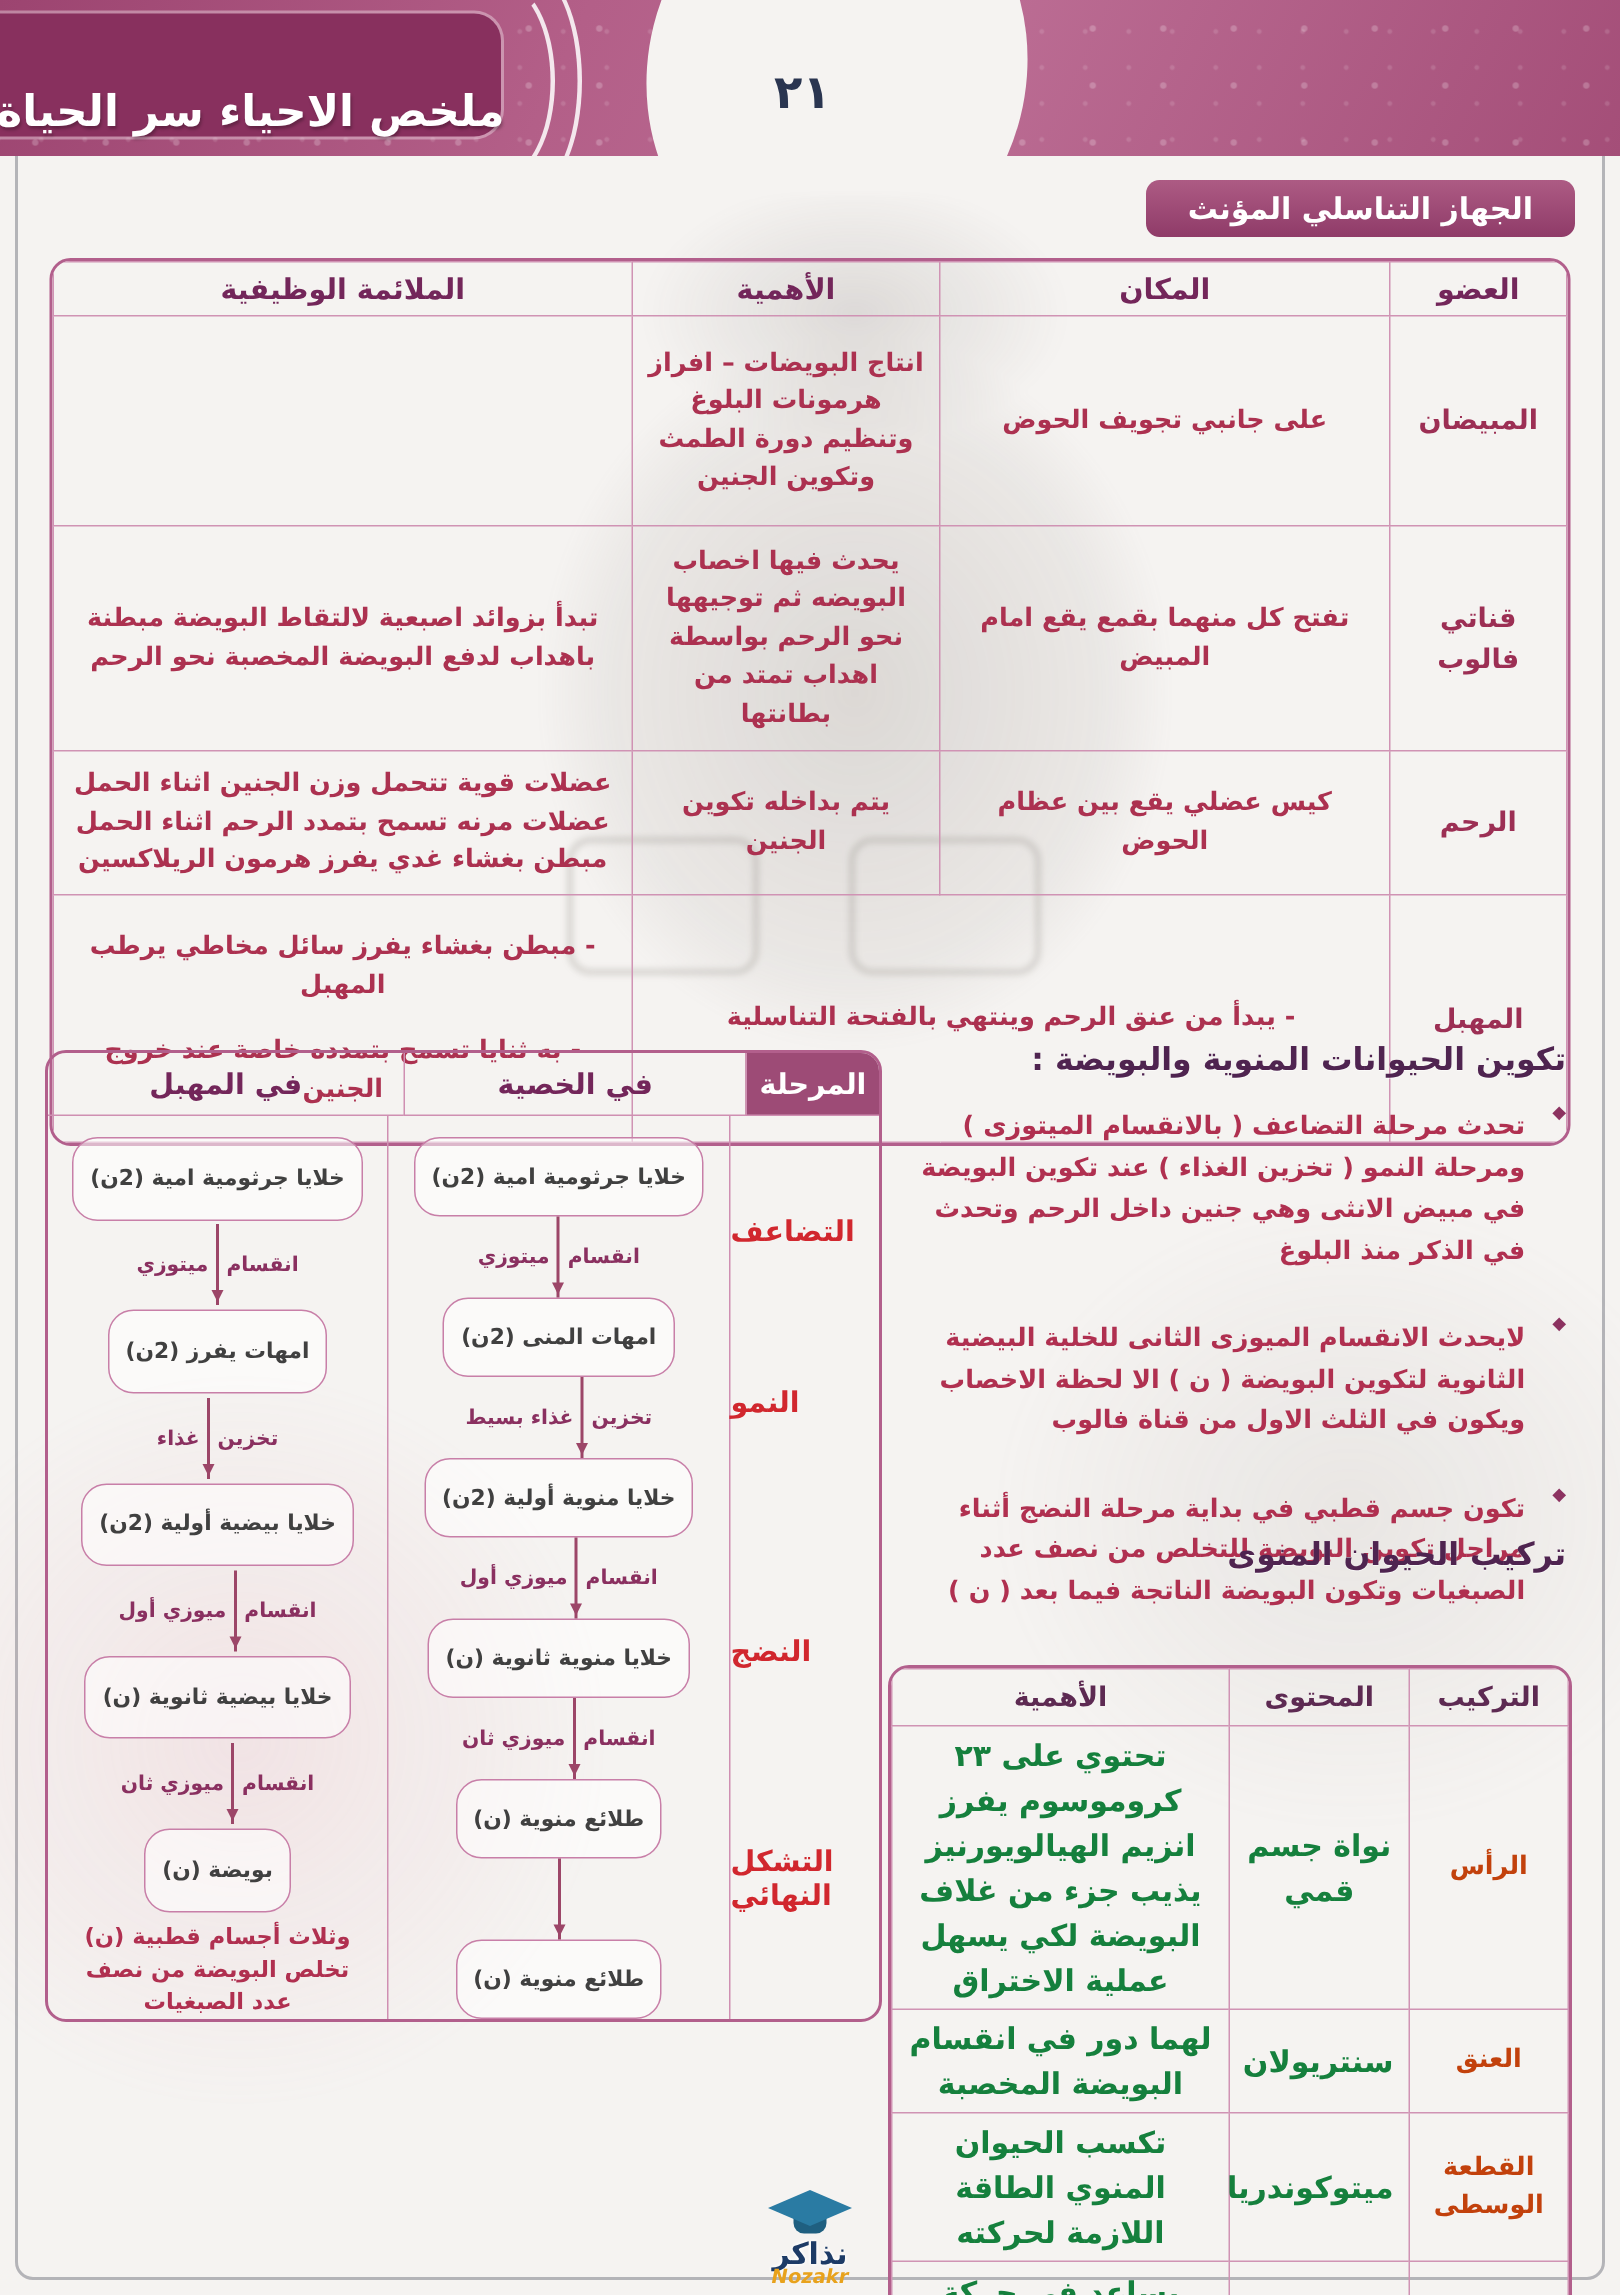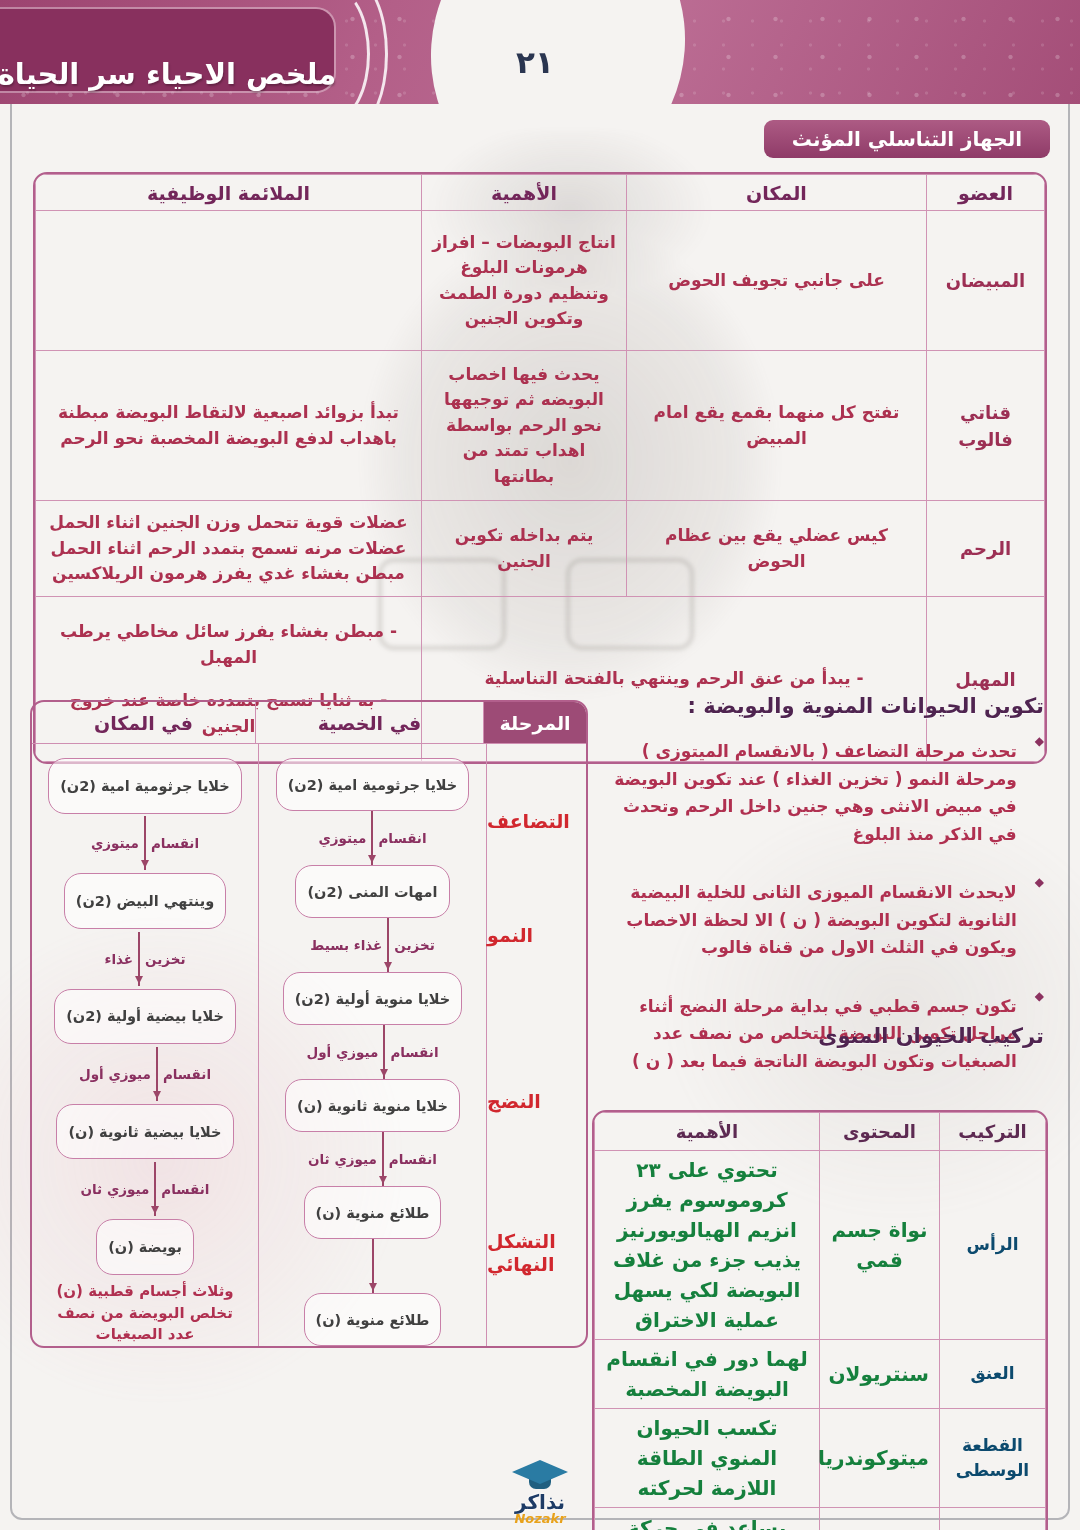--- a/index.html
+++ b/index.html
@@ -107,34 +107,34 @@
   .bmark { color:#8c3260; font-size:12px; padding-top:6px; }
   .bullet p { margin:10px; font-size:17px; color:#b03050; line-height:1.62; text-align:right; }
   
   .sperm-title { position:absolute; right:36px; top:1024px; z-index:3; }
   .t2-wrap {
     position:absolute; right:32px; width:456px; top:1110px; z-index:3;
     border:2.5px solid #b25f8c; border-radius:14px; overflow:hidden;
   }
   .t2 th { height:38px; color:#5d2a52; font-size:18px; }
   .t2 td { color:#15803d; font-size:20px; line-height:1.5; }
-  .t2 td.part { color:#0c4a6e; font-size:17px; }
+  .t2 td.part { color:#c2410c; font-size:17px; }
   .t2 tr.sr1 td { height:150px; }
   .t2 tr.sr2 td { height:66px; }
   .t2 tr.sr3 td { height:80px; }
   .t2 tr.sr4 td { height:70px; }
   
   .fc {
     position:absolute; left:30px; width:558px; top:700px; height:648px; z-index:3;
     border:2.5px solid #b25f8c; border-radius:14px; overflow:hidden;
   }
   .fc-head { display:flex; height:42px; }
   .fc-h { display:flex; align-items:center; justify-content:center;
           font-size:19px; color:#73265a; border-bottom:1.8px solid #cf8fb2; }
-  .fc-h.h-stage { width:103px; background:#9d4b76; color:#fff; border-left:1.8px solid #cf8fb2; }
+  .fc-h.h-stage { width:89px; background:#9d4b76; color:#fff; border-left:1.8px solid #cf8fb2; }
   .fc-h.h-testis { width:228px; border-left:1.8px solid #cf8fb2; }
   .fc-h.h-ovary { flex:1; }
   .fc-body { display:flex; height:calc(100% - 42px); position:relative; }
   .stage-col { width:100px; position:relative; border-left:1.8px solid #cf8fb2; }
   .stage-label { position:absolute; left:0; right:0; text-align:left;
                  color:#d1272e; font-size:19px; line-height:1.2; }
   .s1 { top:66px; } .s2 { top:180px; } .s3 { top:346px; } .s4 { top:486px; }
   .chain { display:flex; flex-direction:column; align-items:center; padding-top:14px; }
   .testis-chain { width:228px; border-left:1.8px solid #cf8fb2; }
   .ovary-chain { flex:1; }
@@ -287,21 +287,21 @@
         <td>يساعد في حركة الحيوان المنوي</td>
       </tr>
     </tbody>
   </table>
 </div>
 
 <div class="fc">
   <div class="fc-head">
     <div class="fc-h h-stage">المرحلة</div>
     <div class="fc-h h-testis">في الخصية</div>
-    <div class="fc-h h-ovary">في المكان</div>
+    <div class="fc-h h-ovary">في المهبل</div>
   </div>
   <div class="fc-body">
     <div class="stage-col">
       <div class="stage-label s1">التضاعف</div>
       <div class="stage-label s2">النمو</div>
       <div class="stage-label s3">النضج</div>
       <div class="stage-label s4">التشكل النهائي</div>
     </div>
 
     <div class="chain testis-chain">
@@ -336,21 +336,21 @@
       <div class="fbox">طلائع منوية (ن)</div>
     </div>
 
     <div class="chain ovary-chain">
       <div class="fbox">خلايا جرثومية امية (2ن)</div>
       <div class="farrow">
         <span>انقسام</span>
         <span class="stem"></span>
         <span>ميتوزي</span>
       </div>
-      <div class="fbox">وينتهي البيض (2ن)</div>
+      <div class="fbox">امهات يفرز (2ن)</div>
       <div class="farrow">
         <span>تخزين</span>
         <span class="stem"></span>
         <span>غذاء</span>
       </div>
       <div class="fbox">خلايا بيضية أولية (2ن)</div>
       <div class="farrow">
         <span>انقسام</span>
         <span class="stem"></span>
         <span>ميوزي أول</span>

